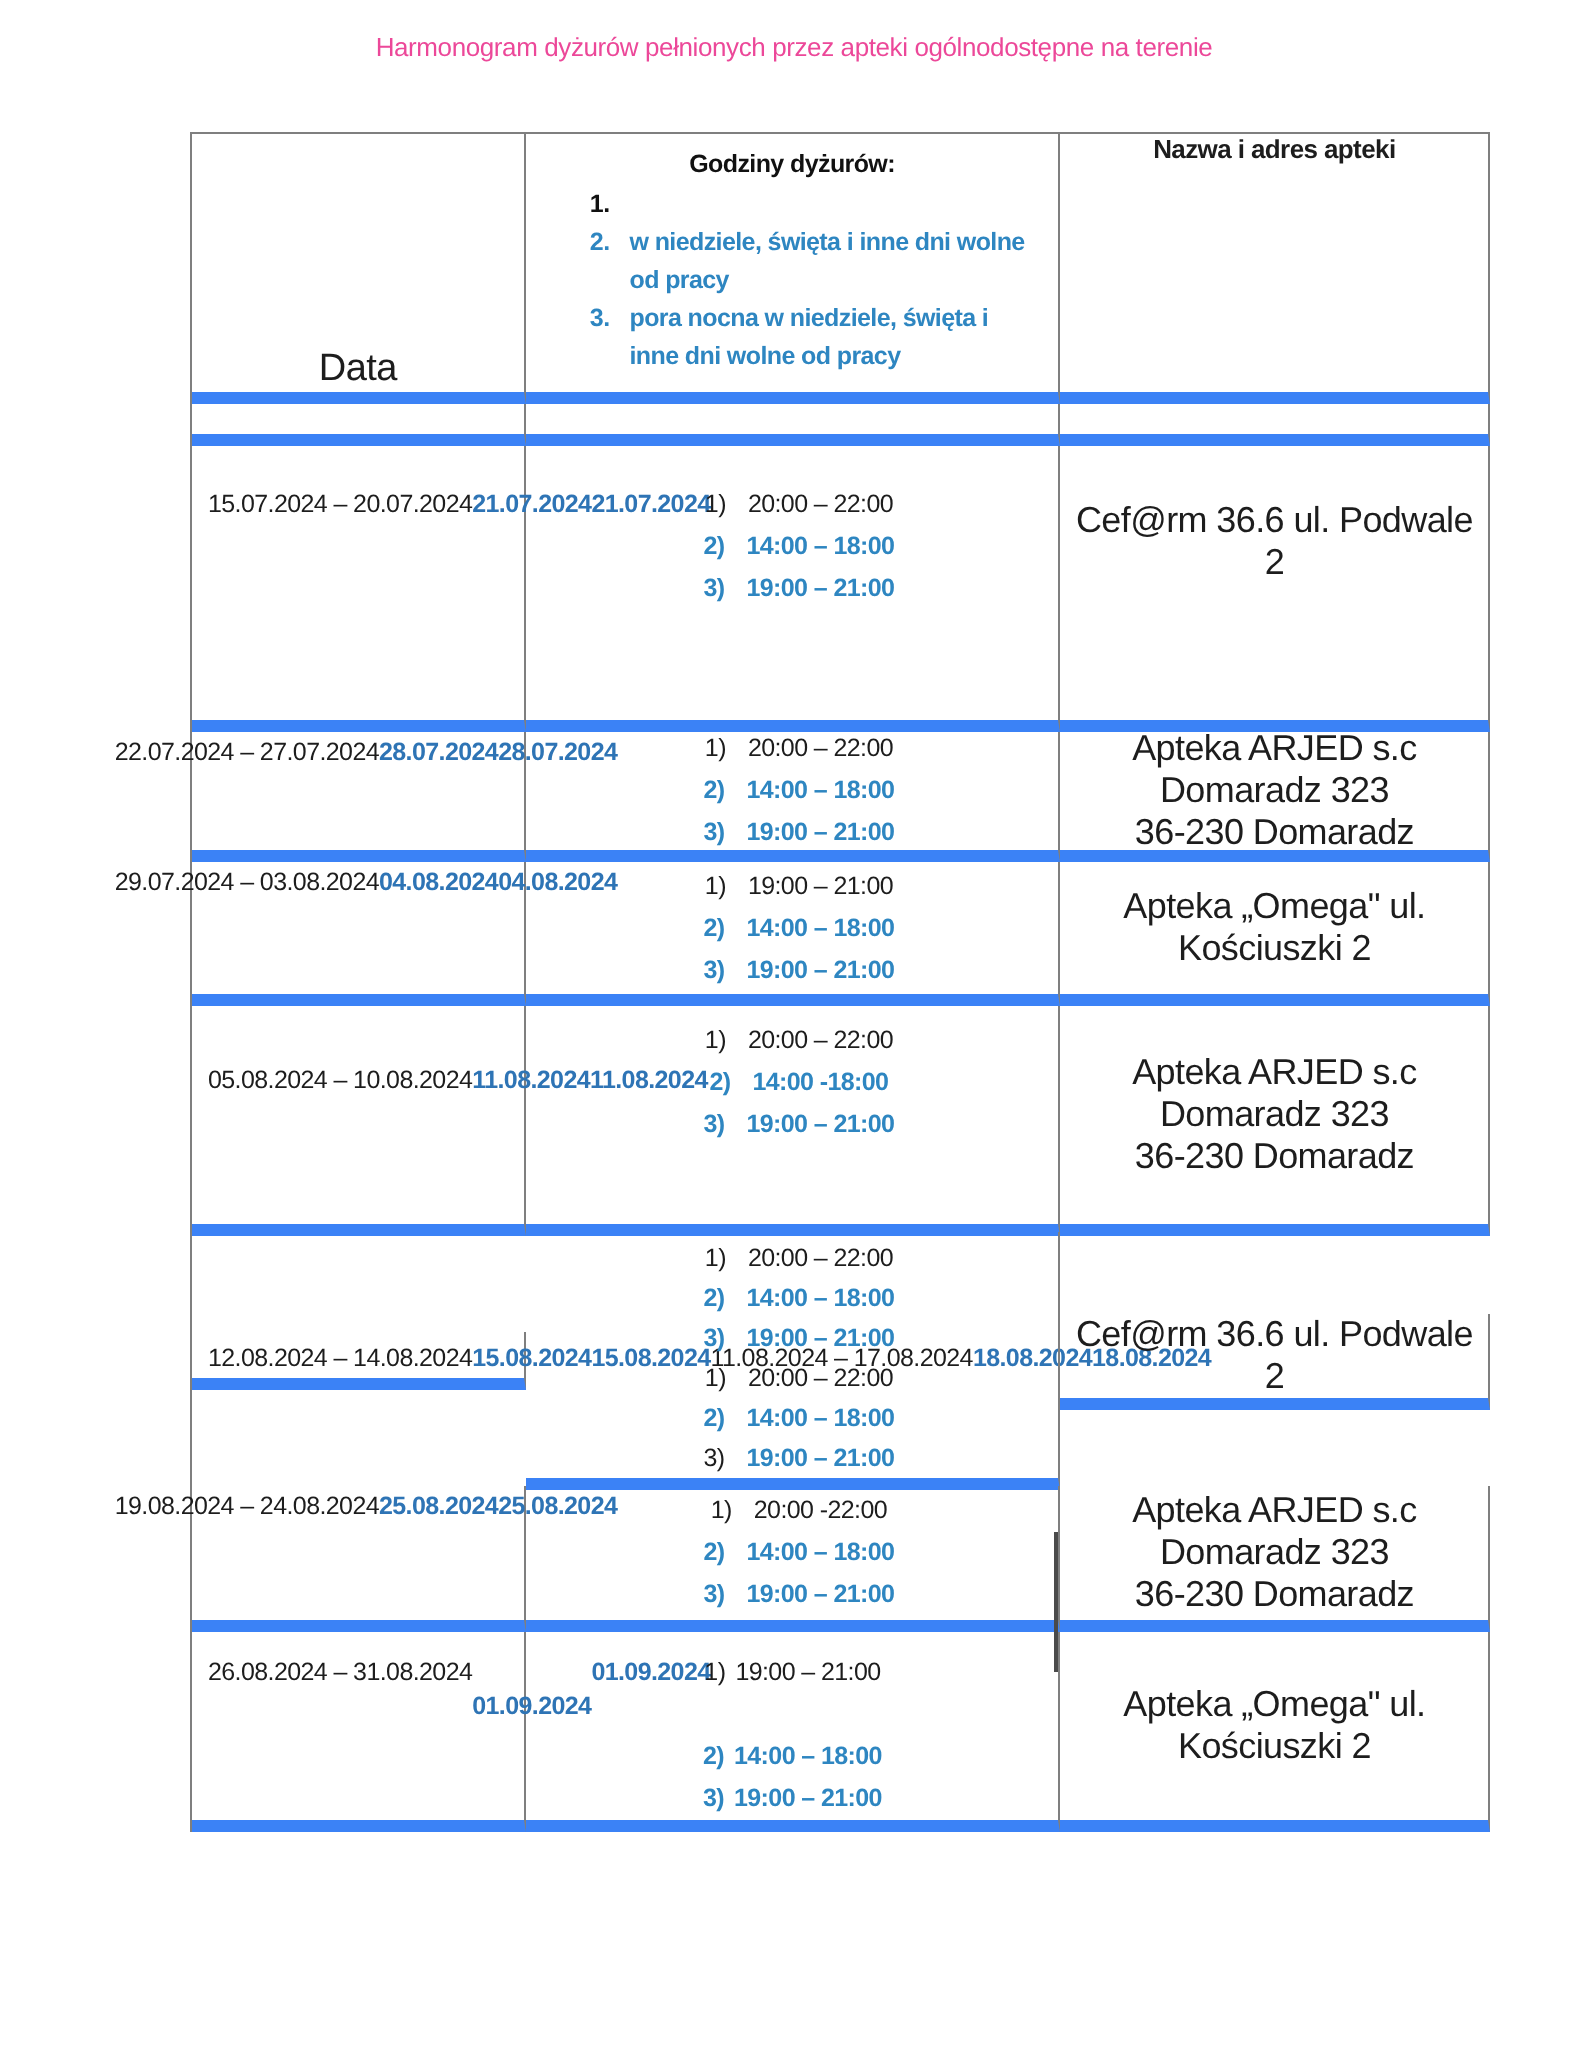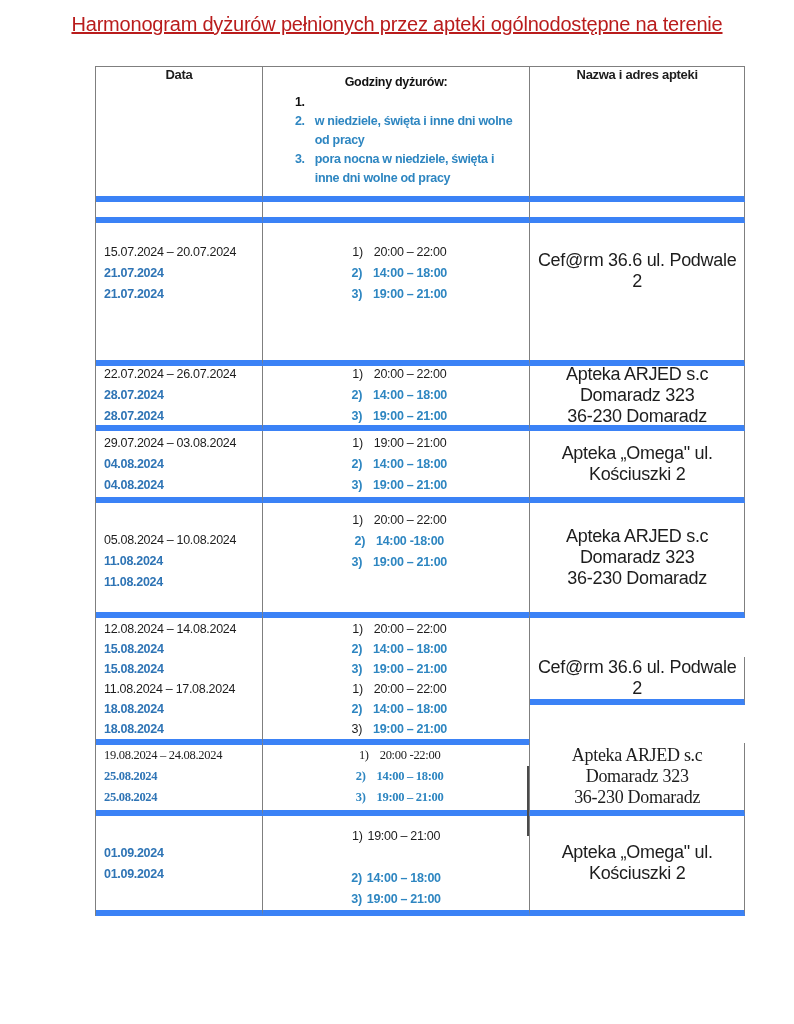--- a/index.html
+++ b/index.html
@@ -6,65 +6,65 @@
   html,body { margin:0; padding:0; background:#ffffff; }
   body {
     width:794px; height:1024px;
     font-family:"Liberation Sans","DejaVu Sans",sans-serif;
     color:#1d1d1d; letter-spacing:-0.3px;
   }
   .page { position:relative; width:794px; height:1024px; background:#fff; overflow:hidden; }
 
   
   .title { position:absolute; top:13px; left:0; width:100%; text-align:center;
-           font-size:20px; line-height:22px; color:#b91c1c; letter-spacing:-0.2px;text-decoration:underline; }
+           font-size:13px; line-height:22px; color:#ec4899; letter-spacing:-0.2px; }
 
   
   .tbl { position:absolute; left:95px; top:66px; width:650px;
          border-top:1px solid #7f7f7f; border-left:1px solid #7f7f7f; }
   .trow { display:flex; }
   .cell { border-right:1px solid #7f7f7f; border-bottom:6px solid #3b82f6; }
   .c1 { width:167px; } .c2 { width:268px; } .c3 { width:215px; }
 
   
   .hrow { height:135px; }
-  .hdata { display:flex; align-items:flex-start; justify-content:center;
-           font-weight:700; font-size:13px; }
+  .hdata { display:flex; align-items:flex-end; justify-content:center;
+           font-weight:400; font-size:19px; }
   .hhours { padding-top:6px; font-weight:700; font-size:12.5px; }
   .hhours-title { text-align:center; line-height:19px; color:#111; }
   .hlist { padding-left:26px; margin-top:1px; }
   .hitem { display:flex; line-height:19px; }
   .hnum { width:16px; text-align:right; margin-right:10px; flex:none; }
   .hitem-text { max-width:204px; }
   .h-black { color:#111; }
   .h-blue { color:#2e86c1; }
   .hpharm { display:flex; align-items:flex-start; justify-content:center;
             font-weight:700; font-size:13px; }
 
   
   .sprow { height:21px; }
 
   
-  .dates { display:flex; flex-direction:column; justify-content:center;
+  .dates { display:flex; flex-direction:row; justify-content:center;
            padding-left:8px; font-size:12.5px; line-height:21px; }
   .times { display:flex; flex-direction:column; justify-content:center;
            align-items:center; font-size:12.5px; line-height:21px; }
   .pharm { display:flex; flex-direction:column; justify-content:center;
            text-align:center; font-size:18px; line-height:21px; padding:0 4px; }
   .dline { white-space:nowrap; }
   .tline { display:flex; }
   .tnum { width:17px; text-align:right; margin-right:11px; flex:none; }
   .d-black { color:#1d1d1d; }
   .d-blue  { color:#2e74b5; font-weight:700; }
   .t-black { color:#1d1d1d; }
   .t-blue  { color:#2e86c1; font-weight:600; }
 
   
   .r0 { height:143px; } .r1 { height:65px; } .r2 { height:72px; }
-  .r3 { height:115px; } .r4 { height:125px;align-items:center; } .r5 { height:73px;font-family:Liberation Serif, serif; }
+  .r3 { height:115px; } .r4 { height:125px;align-items:center; } .r5 { height:73px; }
   .r6 { height:100px; }
 
   
   .r0 .dates, .r0 .times { justify-content:flex-start; padding-top:19px; }
   .r0 .pharm { justify-content:flex-start; padding-top:27px; }
   .r3 .dates { justify-content:flex-start; padding-top:27px; }
   .r3 .times { justify-content:flex-start; padding-top:7px; }
   .r3 .pharm { justify-content:flex-start; padding-top:23px; }
   .r4 .dates, .r4 .times { justify-content:flex-start; padding-top:3px; line-height:20px; }
   .r6 .dates, .r6 .times { justify-content:flex-start; padding-top:10px; }
@@ -138,21 +138,21 @@
               <div class="tnum t-blue">3)</div>
               <div class="ttime t-blue">19:00 – 21:00</div>
             </div>
           </div>
           <div class="cell c3 pharm">
             <div class="pline">Cef@rm 36.6 ul. Podwale 2</div>
           </div>
         </div>
         <div class="trow r1">
           <div class="cell c1 dates">
-            <div class="dline d-black">22.07.2024 – 26.07.2024</div>
+            <div class="dline d-black">22.07.2024 – 27.07.2024</div>
             <div class="dline d-blue">28.07.2024</div>
             <div class="dline d-blue">28.07.2024</div>
           </div>
           <div class="cell c2 times">
             <div class="tline">
               <div class="tnum t-black">1)</div>
               <div class="ttime t-black">20:00 – 22:00</div>
             </div>
             <div class="tline">
               <div class="tnum t-blue">2)</div>
@@ -279,20 +279,21 @@
             </div>
           </div>
           <div class="cell c3 pharm">
             <div class="pline">Apteka ARJED s.c</div>
             <div class="pline">Domaradz 323</div>
             <div class="pline">36-230 Domaradz</div>
           </div>
         </div>
         <div class="trow r6">
           <div class="cell c1 dates">
+            <div class="dline d-black">26.08.2024 – 31.08.2024</div>
             <div class="dline d-blue gap">01.09.2024</div>
             <div class="dline d-blue">01.09.2024</div>
           </div>
           <div class="cell c2 times">
             <div class="tline">
               <div class="tnum t-black">1)</div>
               <div class="ttime t-black">19:00 – 21:00</div>
             </div>
             <div class="tline gap">
               <div class="tnum t-blue">2)</div>

